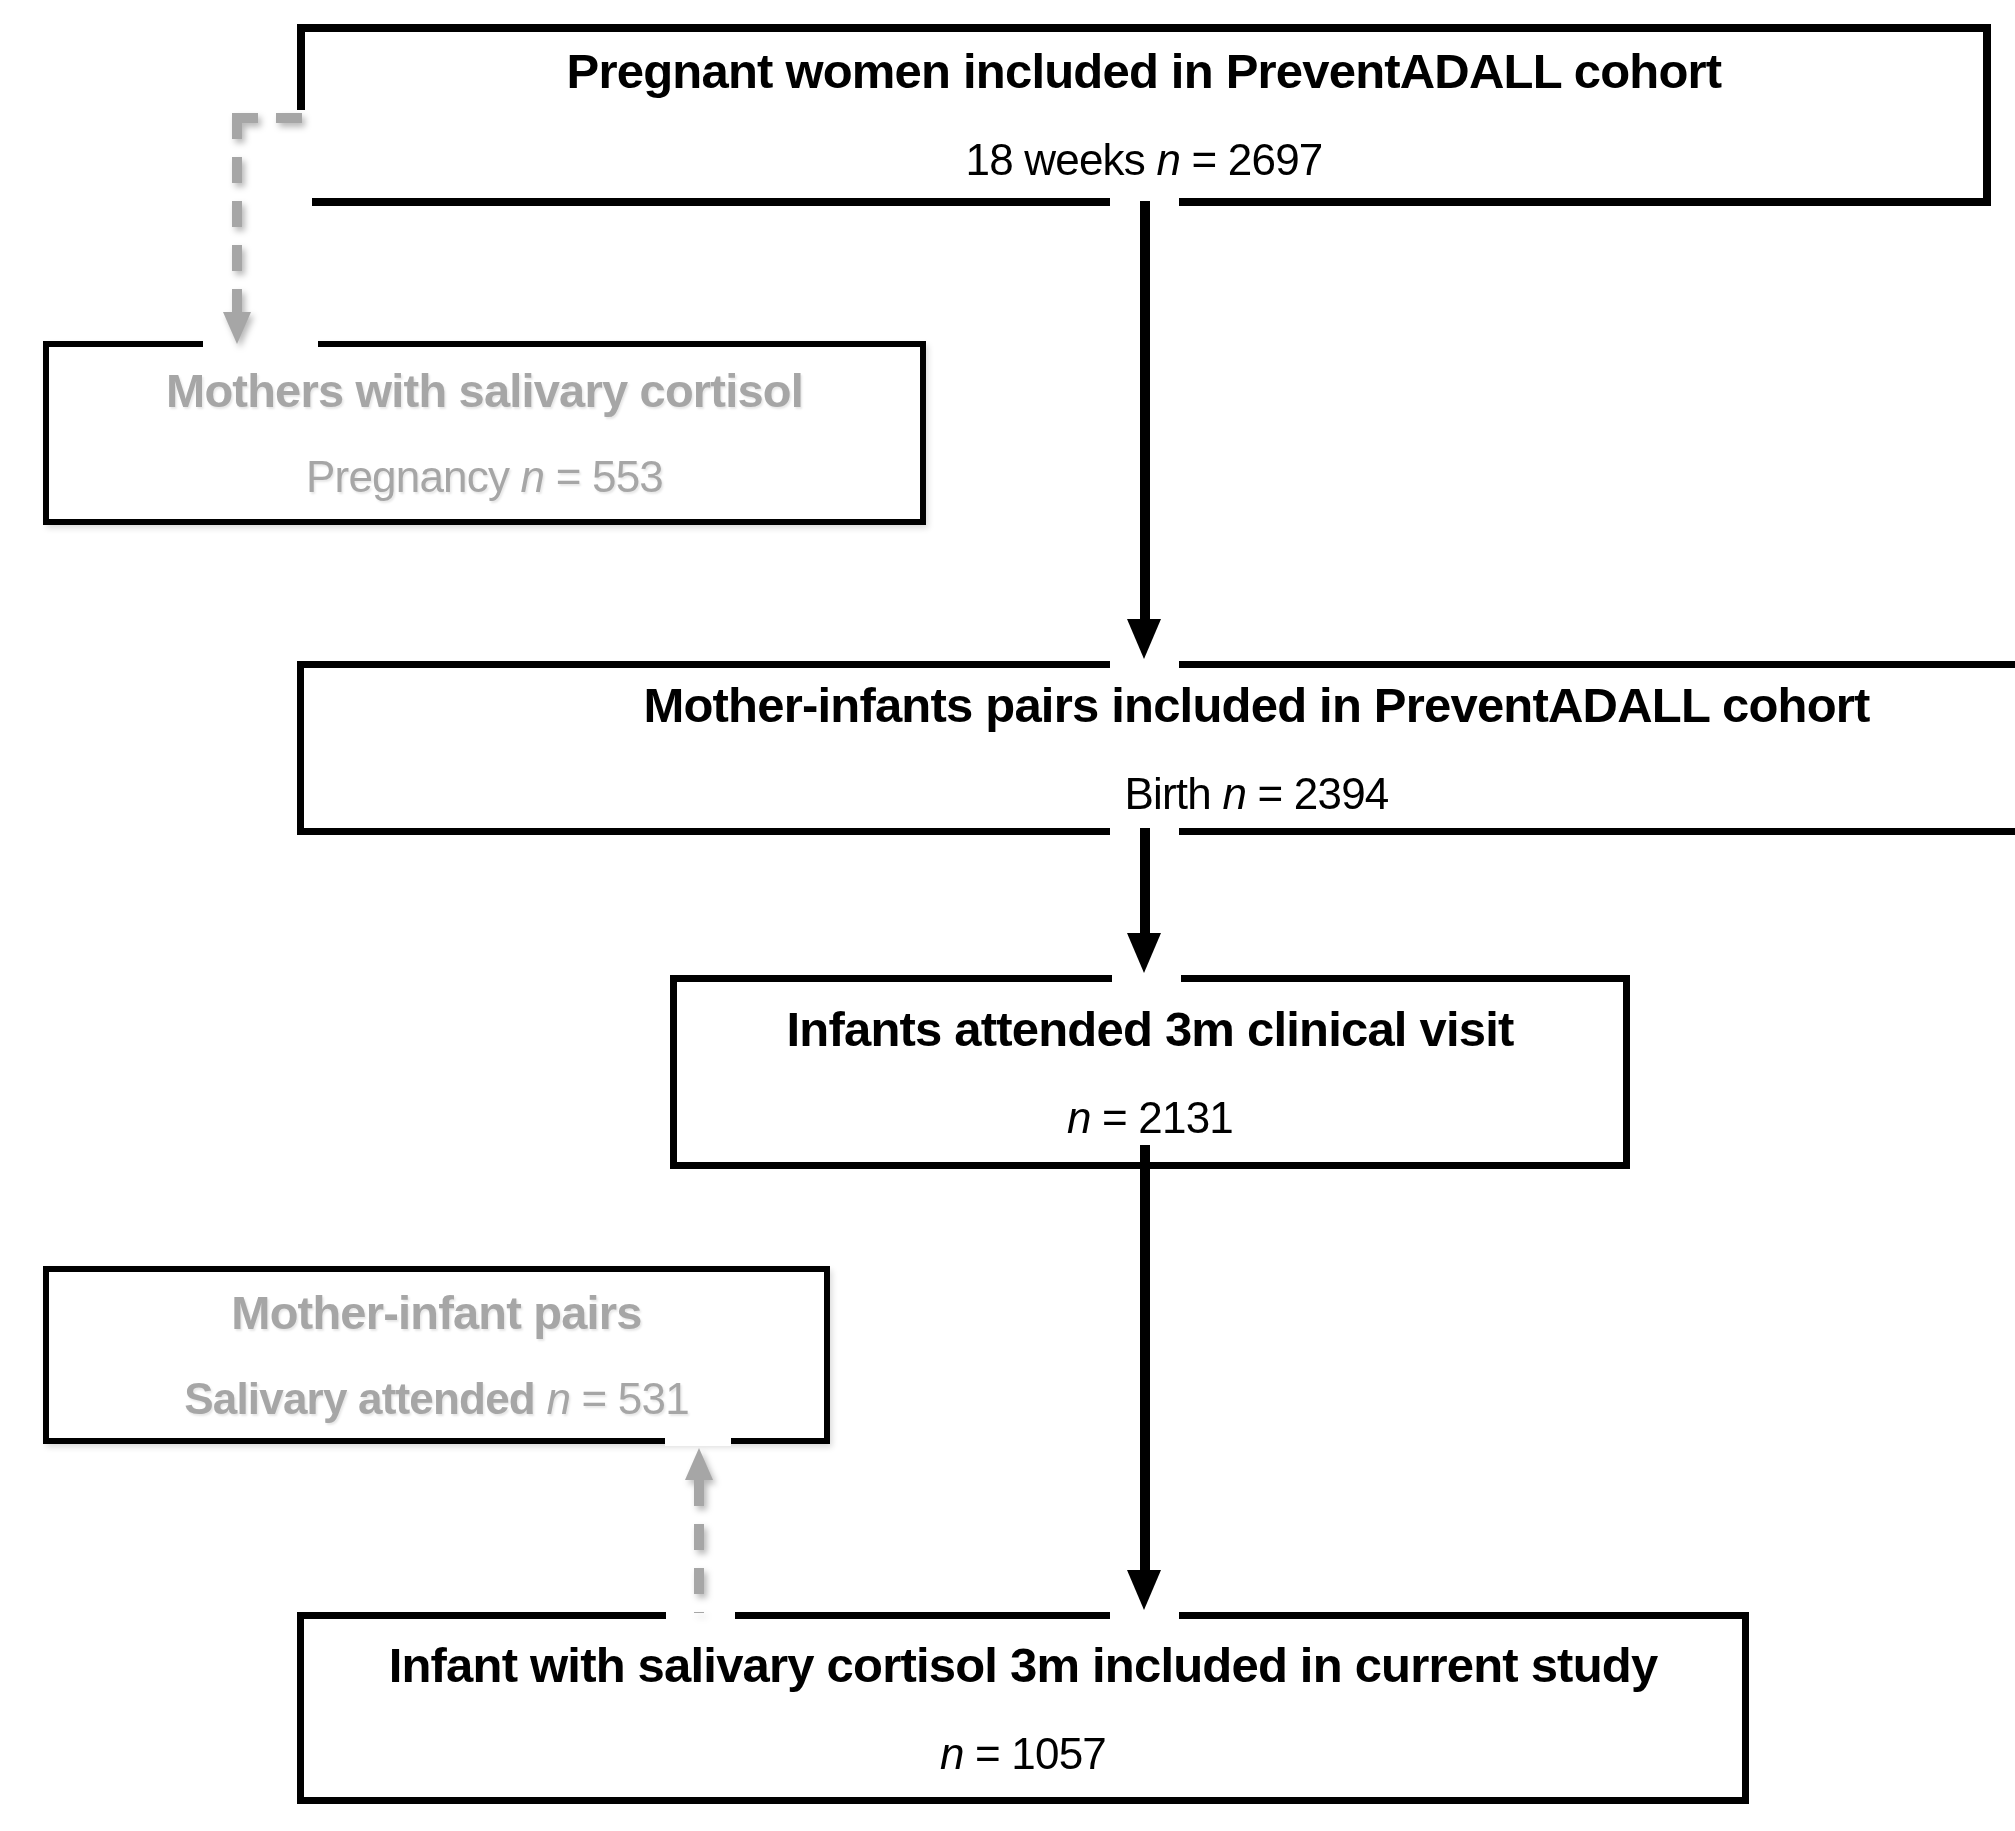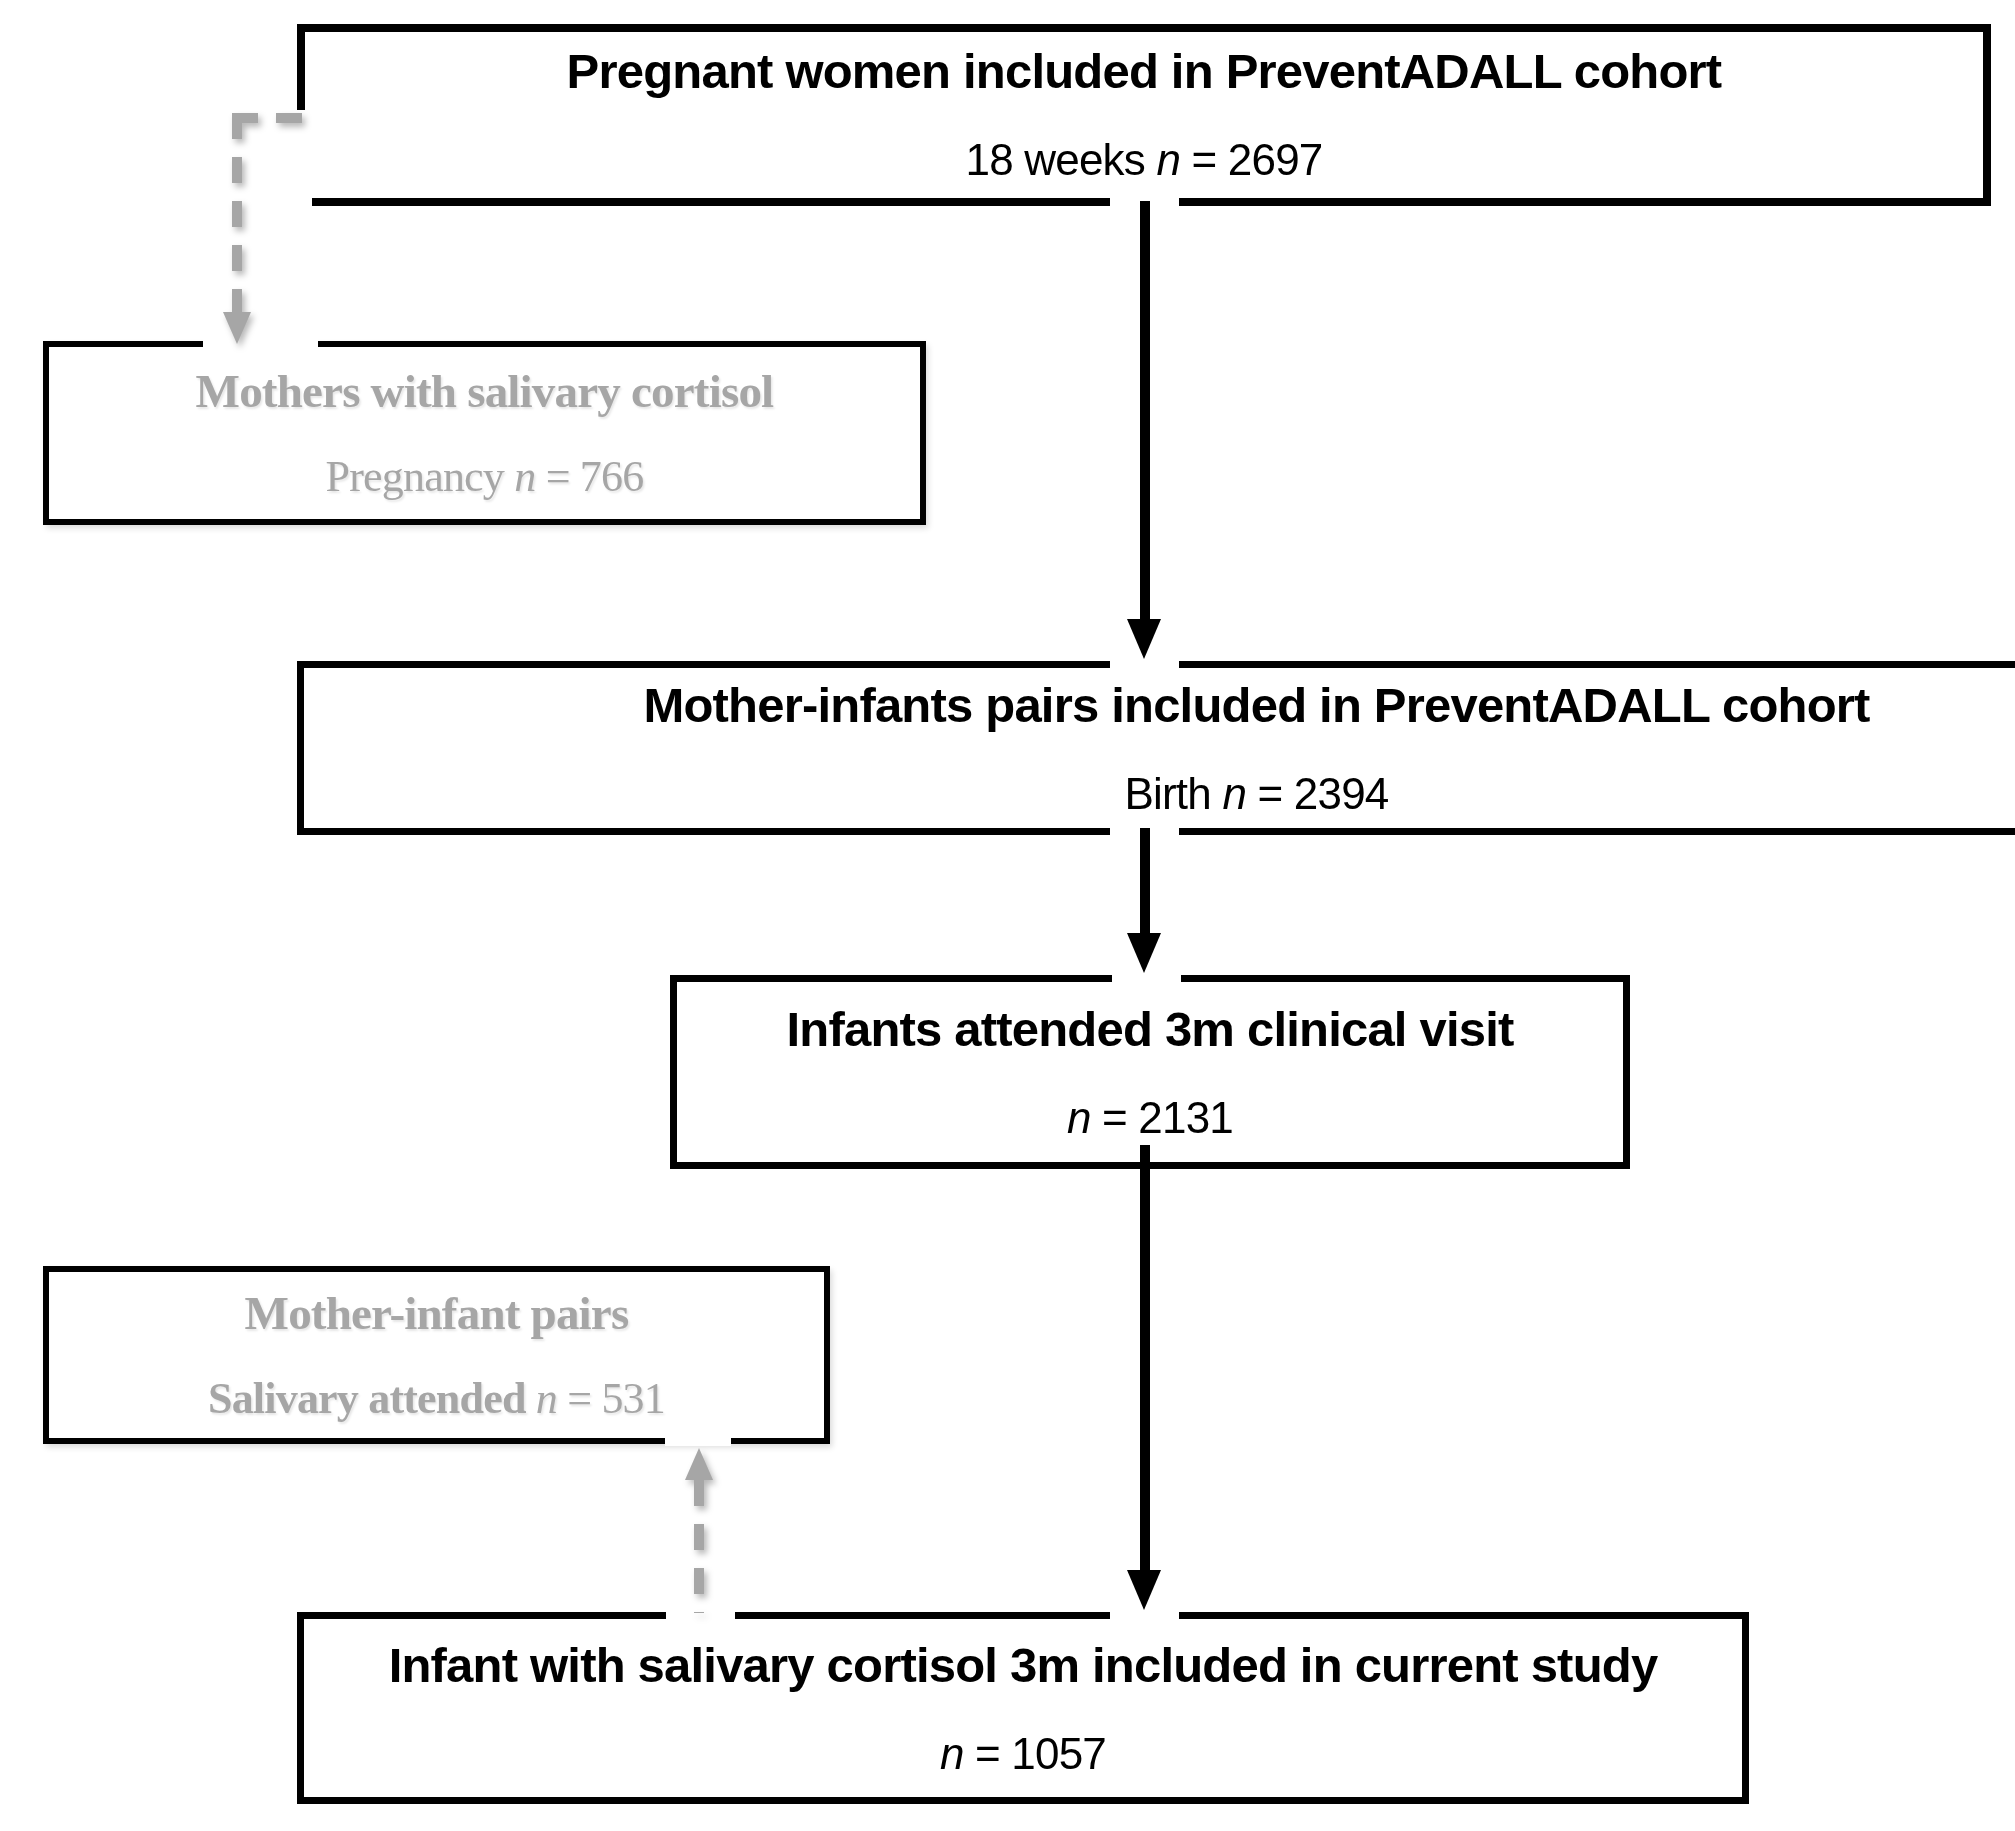--- a/index.html
+++ b/index.html
@@ -25,21 +25,20 @@
     display:flex;
     flex-direction:column;
     align-items:center;
     justify-content:center;
     text-align:center;
     z-index:1;
   }
   .box.graybox{
     border-width:6.9px;
     box-shadow:3.1px 3.8px 6.1px rgba(0,0,0,0.15);
-    font-family:Liberation Serif, serif;
   }
   .seg{position:absolute;background:var(--black);z-index:1;}
   .content{
     position:absolute;
     display:flex;
     flex-direction:column;
     align-items:center;
     justify-content:center;
     text-align:center;
     z-index:1;
@@ -106,21 +105,21 @@
   <div class="seg" style="left:1983px;top:24px;width:7.7px;height:181px"></div>
   <div class="seg" style="left:312px;top:198px;width:798px;height:7.7px"></div>
   <div class="seg" style="left:1179px;top:198px;width:812px;height:7.7px"></div>
   <div class="content" style="left:305px;top:31px;width:1678px;height:166px">
     <div class="l1">Pregnant women included in PreventADALL cohort</div>
     <div class="l2"><span>18 weeks </span><i>n</i><span> = 2697</span></div>
   </div>
 
   <div class="box graybox graytext" style="left:43px;top:341px;width:883px;height:184px">
     <div class="l1">Mothers with salivary cortisol</div>
-    <div class="l2"><span>Pregnancy </span><i>n</i><span> = 766</span></div>
+    <div class="l2"><span>Pregnancy </span><i>n</i><span> = 553</span></div>
   </div>
 
   <div class="box" style="left:297px;top:661px;width:1919px;height:174px">
     <div class="l1">Mother-infants pairs included in PreventADALL cohort</div>
     <div class="l2"><span>Birth </span><i>n</i><span> = 2394</span></div>
   </div>
 
   <div class="box" style="left:670px;top:975px;width:960px;height:194px">
     <div class="l1">Infants attended 3m clinical visit</div>
     <div class="l2"><span></span><i>n</i><span> = 2131</span></div>

